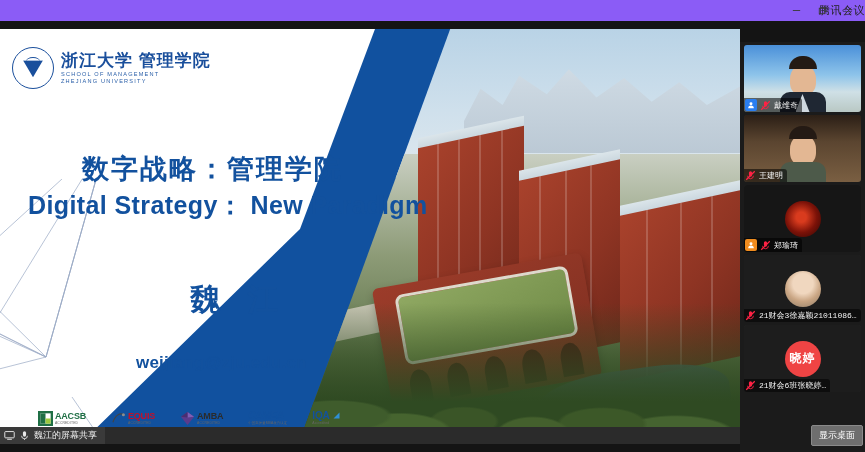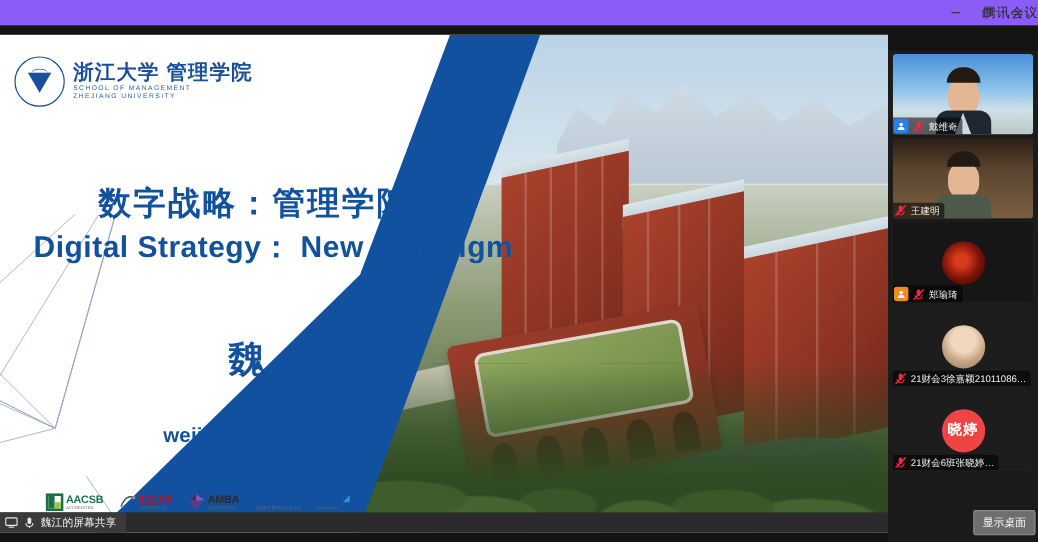--- a/index.html
+++ b/index.html
@@ -76,21 +76,21 @@
   .logo-en div{margin-top:1px;}
 
   
   .t-cn{position:absolute;left:82px;top:122px;font-size:27px;font-weight:bold;color:#12519e;letter-spacing:2px;white-space:nowrap;}
   .t-en{position:absolute;left:28px;top:160px;font-size:25px;font-weight:bold;color:#12519e;letter-spacing:.4px;white-space:nowrap;}
   .presenter{position:absolute;left:190px;top:250px;font-size:31px;font-weight:bold;color:#12519e;letter-spacing:9px;}
   .affil{position:absolute;left:140px;top:300px;font-size:17px;font-weight:bold;color:#12519e;letter-spacing:.5px;white-space:nowrap;}
   .email{position:absolute;left:136px;top:324px;font-size:17px;font-weight:bold;color:#12519e;letter-spacing:.2px;white-space:nowrap;}
 
   
-  .accred{position:absolute;left:38px;top:382px;display:flex;align-items:center;gap:13px;}
+  .accred{position:absolute;left:38px;top:382px;display:flex;align-items:center;gap:25px;}
   .acc{display:flex;align-items:center;gap:2px;}
   .acc .mk{width:15px;height:15px;flex:0 0 auto;}
   .acc .lab{line-height:1;}
   .acc .lab b{display:block;font-size:9px;font-weight:bold;letter-spacing:-.2px;}
   .acc .lab s{display:block;font-size:3.4px;text-decoration:none;letter-spacing:.1px;color:#666;margin-top:1px;}
 
   
   .rail{position:absolute;right:0;top:21px;width:125px;height:431px;background:#1b1b1b;}
   .tile{position:relative;width:117px;height:67px;margin:3px 4px;border-radius:3px;overflow:hidden;background:#2a2a2a;}
   .tile.active{box-shadow:0 0 0 2px #1fba4a inset;}
@@ -112,21 +112,21 @@
   .av-kid{background:radial-gradient(circle at 50% 35%,#f0d7bf 0 34%,#c9a583 60%,#8a7a66 100%);}
   .av-blue{background:#ef4444;font-weight:bold;font-size:12px;letter-spacing:1px;}
   .nameplate{position:absolute;left:0;bottom:0;display:flex;align-items:center;gap:3px;
              padding:1px 4px 1px 1px;background:rgba(0,0,0,.55);border-radius:0 3px 0 0;max-width:115px;}
   .badge{width:12px;height:12px;border-radius:2px;display:flex;align-items:center;justify-content:center;flex:0 0 auto;}
   .badge.blue{background:#2a7ef0;}
   .badge.orange{background:#f08c1e;}
   .badge svg{width:8px;height:8px;}
   .micIcon{width:11px;height:11px;flex:0 0 auto;}
   .micCircle{width:14px;height:14px;border-radius:50%;background:rgba(255,255,255,.92);display:flex;align-items:center;justify-content:center;flex:0 0 auto;}
-  .pname{font-size:8px;color:#f2f2f2;white-space:nowrap;overflow:hidden;text-overflow:ellipsis;}
+  .pname{font-size:8px;color:#f2f2f2;white-space:nowrap;overflow:hidden;text-overflow:ellipsis;font-family:Liberation Mono, monospace;}
 
   
   .sharebar{position:absolute;left:0;bottom:0;width:740px;height:17px;background:#2b2b2b;}
   .sharelabel{position:absolute;left:0;bottom:0;height:17px;display:flex;align-items:center;gap:4px;padding:0 8px 0 4px;background:#3a3a3a;}
   .sharelabel .txt{font-size:9px;color:#f0f0f0;white-space:nowrap;}
   .mini{width:11px;height:11px;flex:0 0 auto;}
 
   
   .showdesk{position:absolute;right:2px;bottom:6px;padding:3px 7px;background:#6e6e6e;
             border:1px solid #8a8a8a;border-radius:2px;font-size:9px;color:#fff;white-space:nowrap;}

